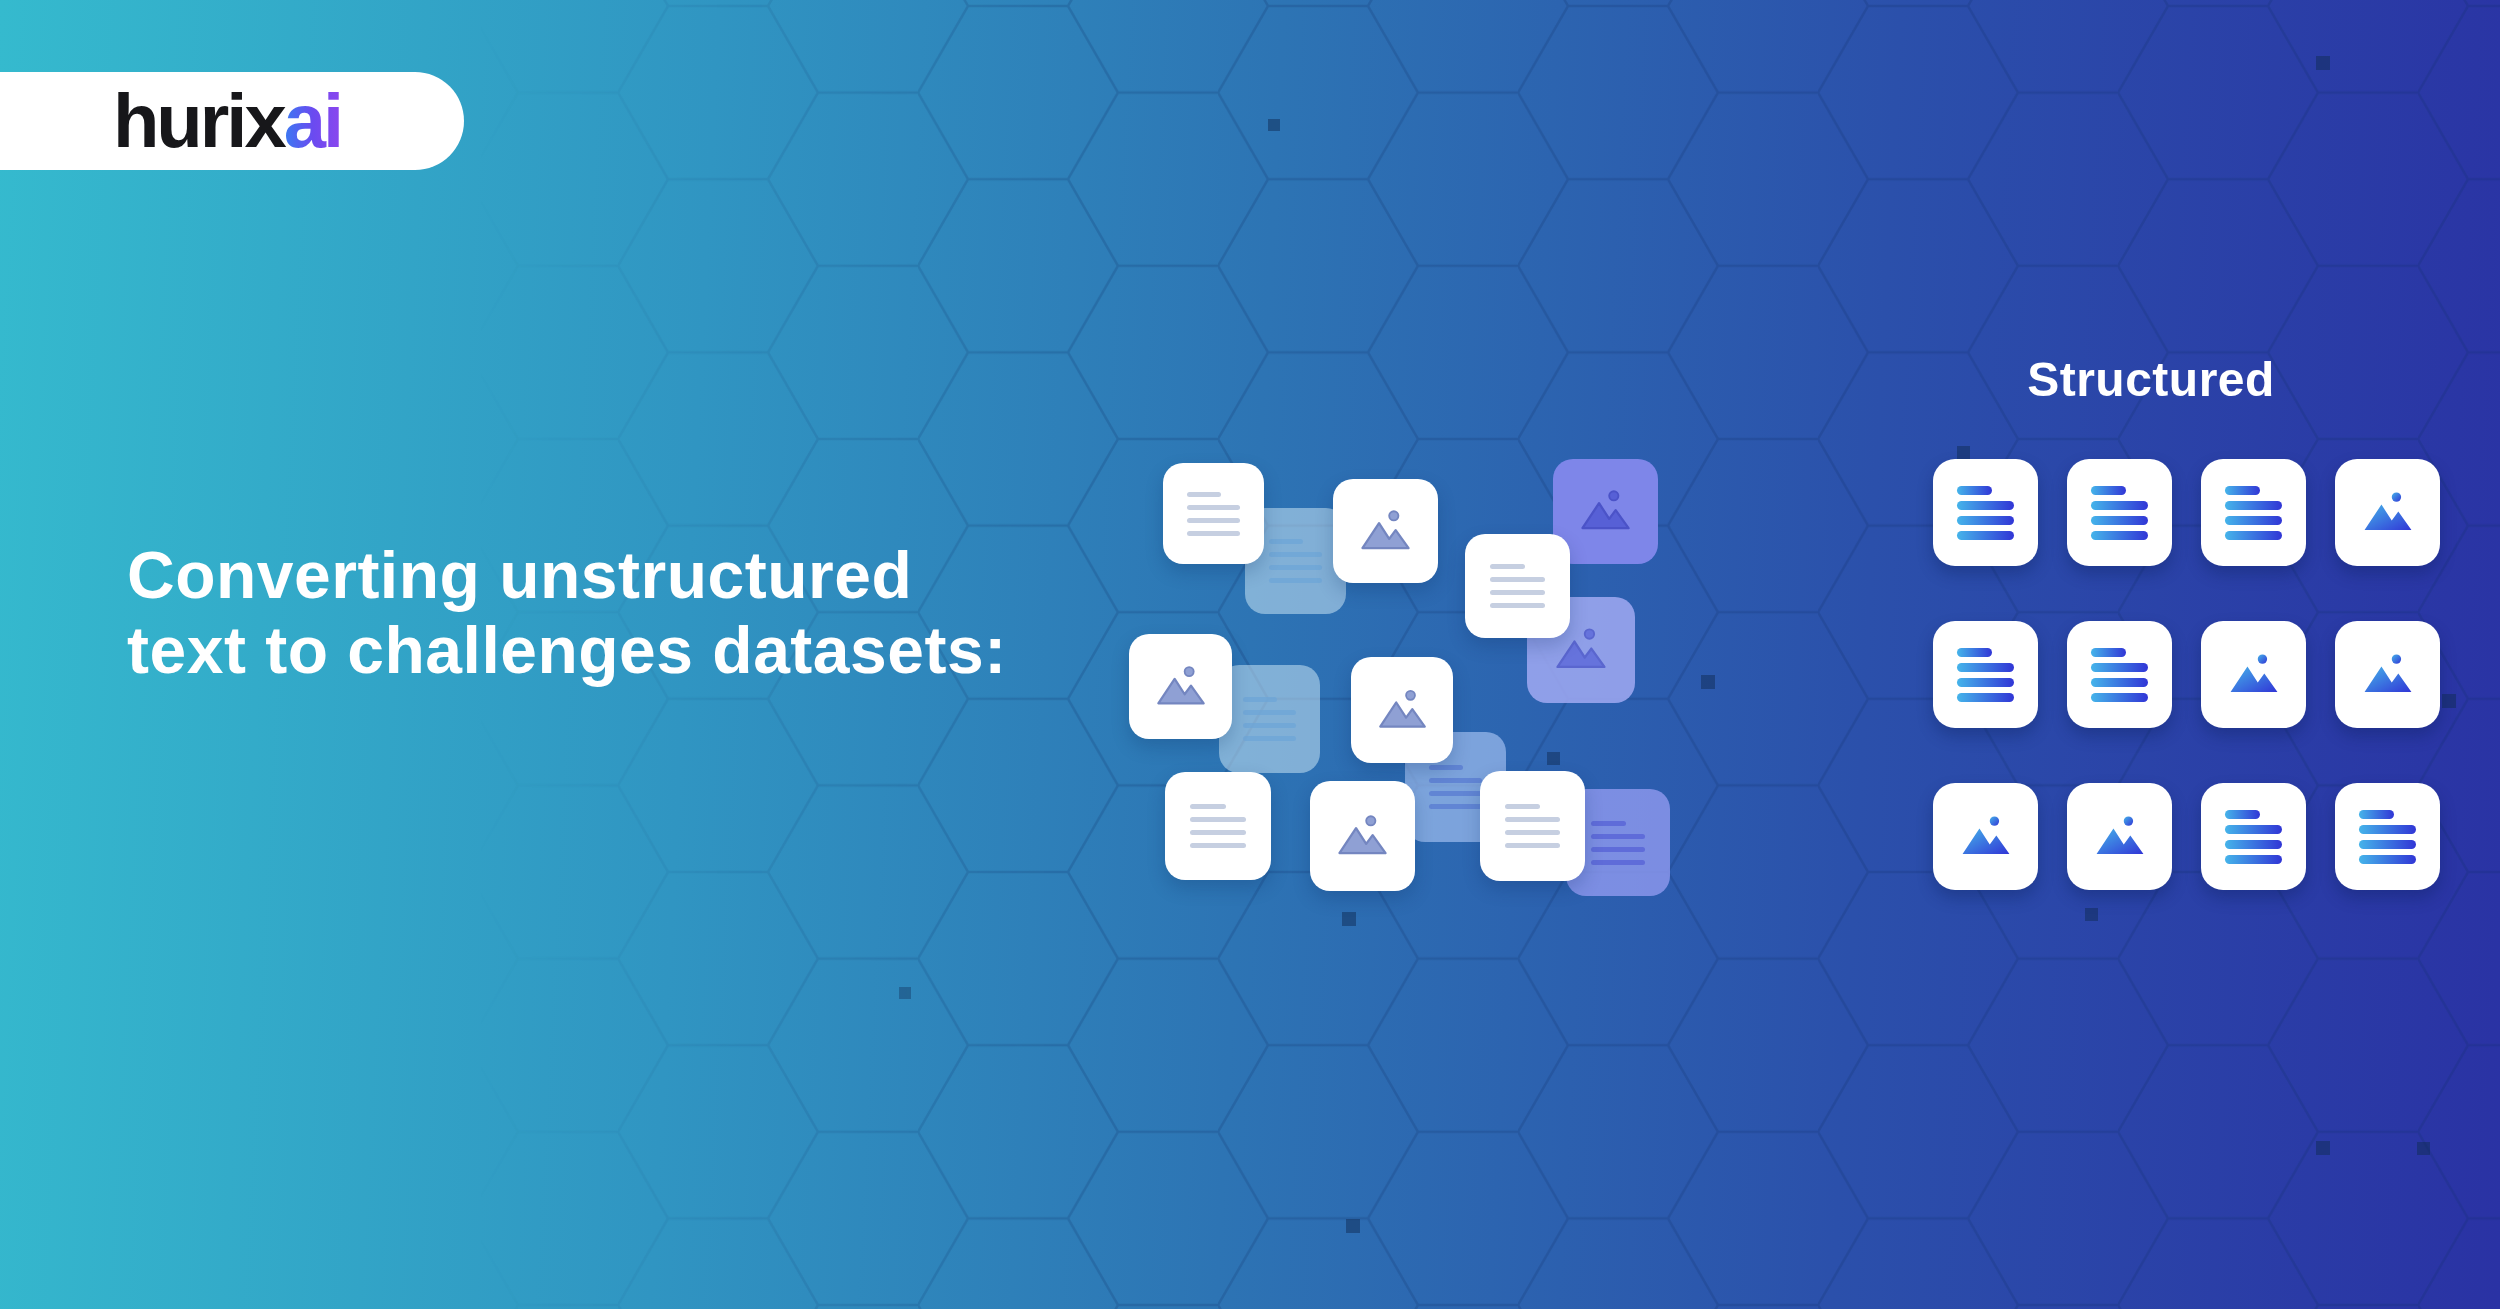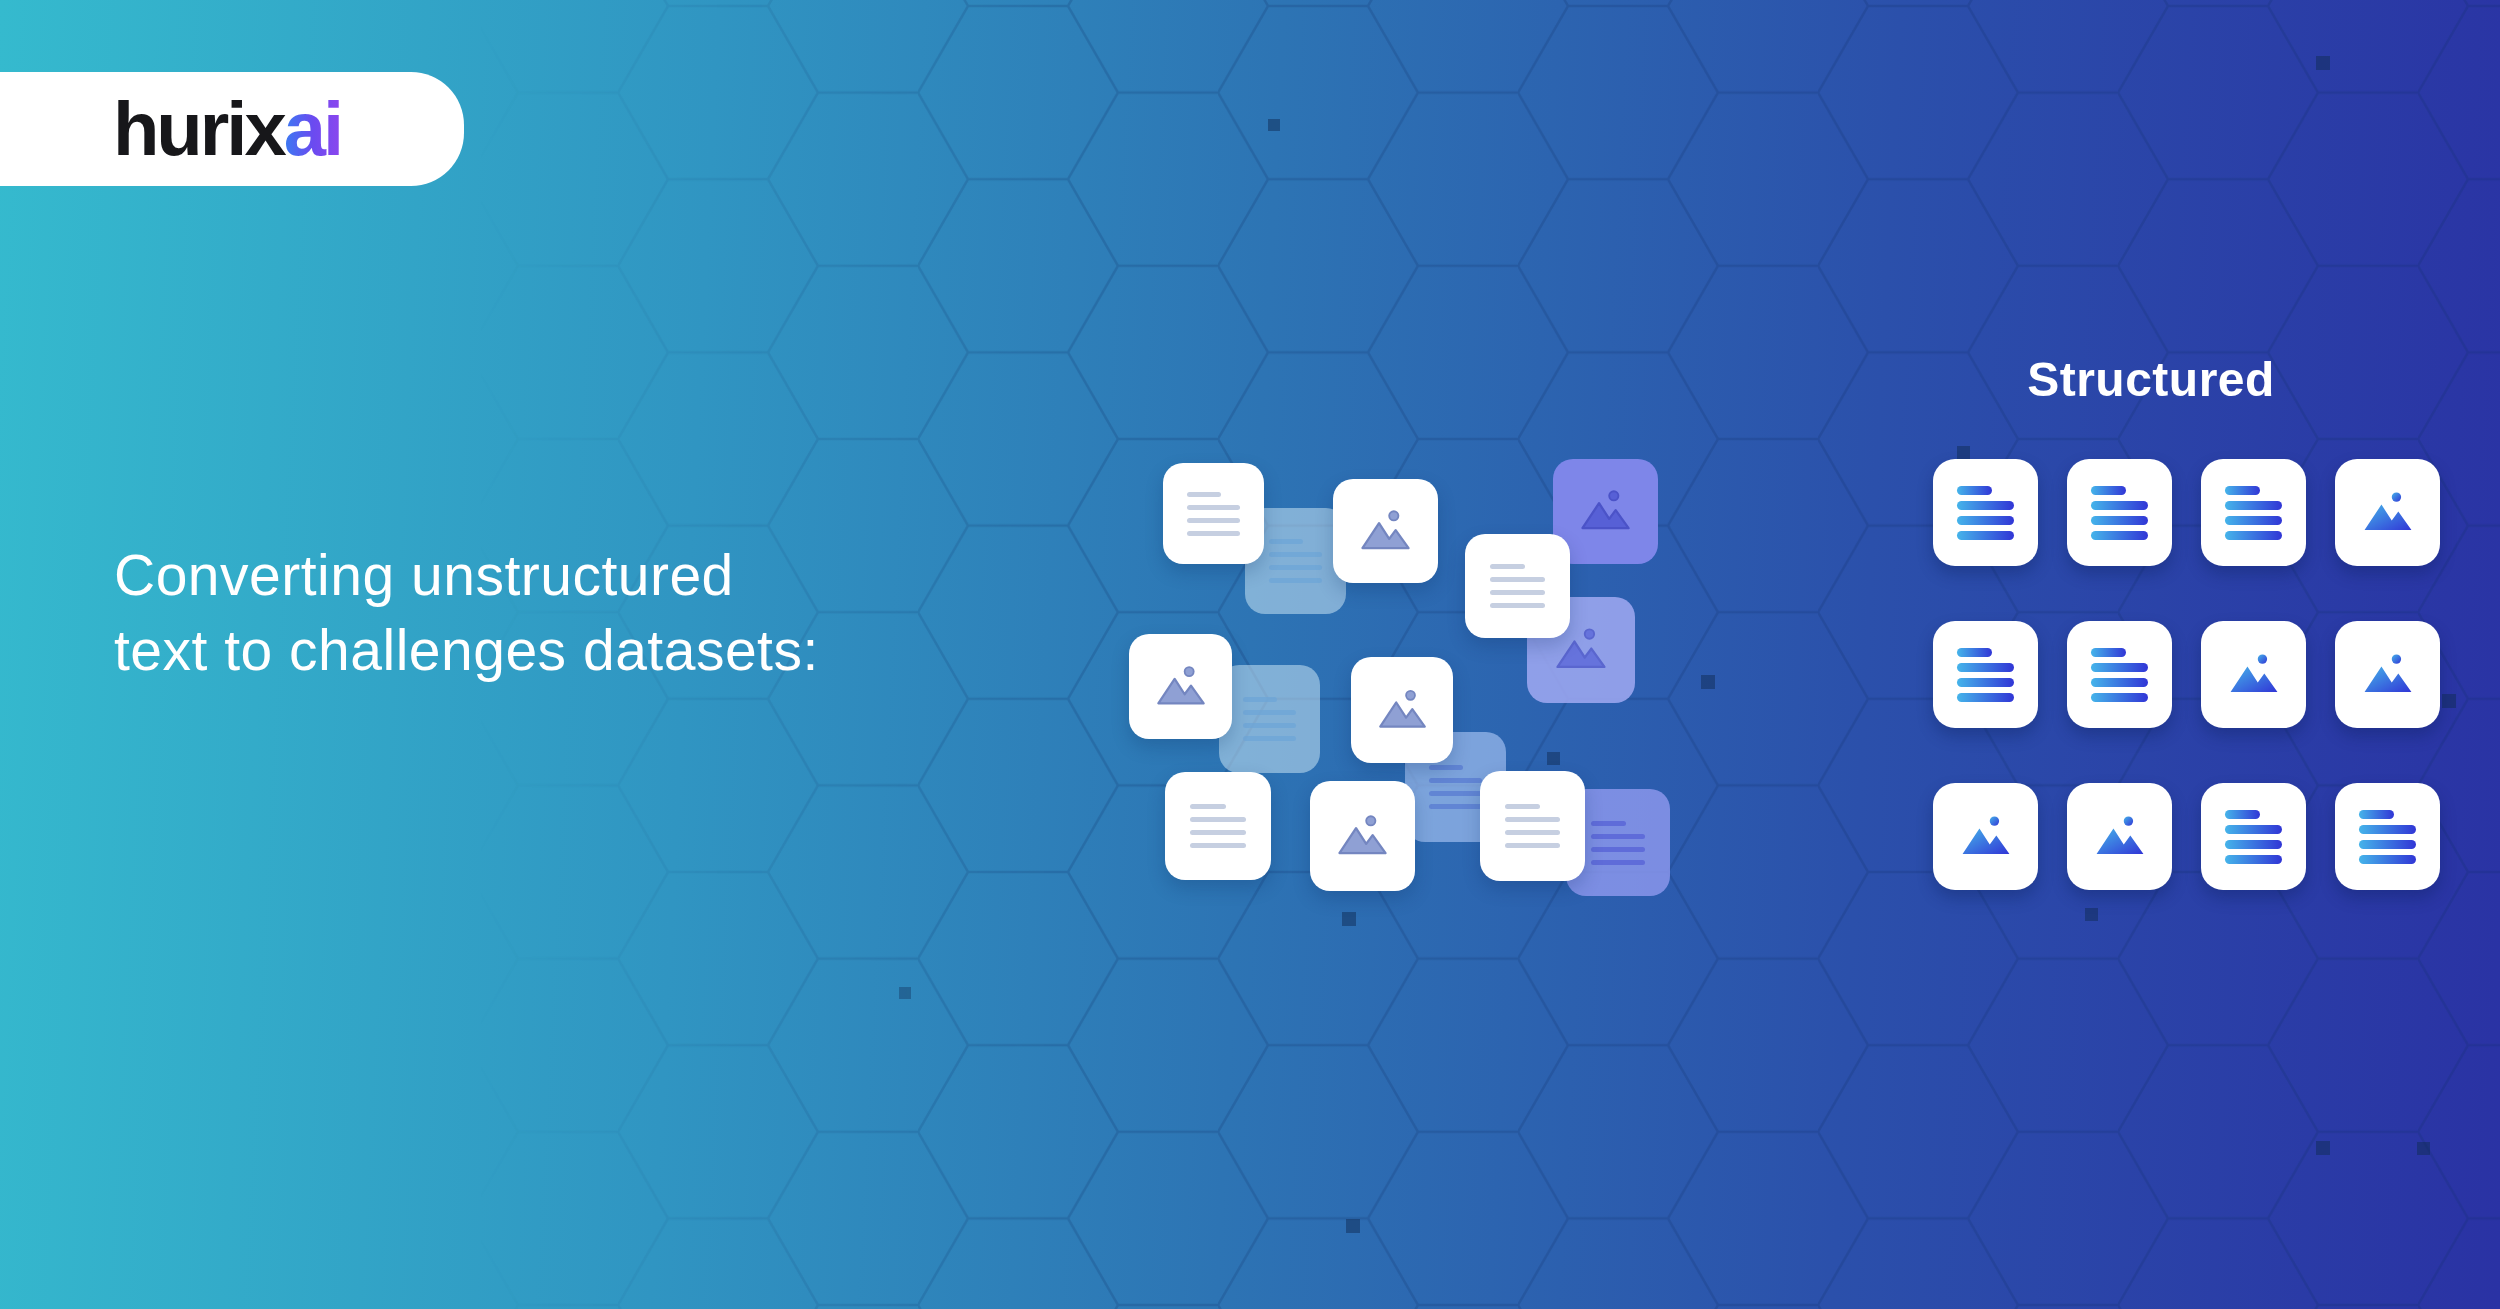--- a/index.html
+++ b/index.html
@@ -11,37 +11,37 @@
     background:linear-gradient(93deg,#35bace 0%,#3095c2 28%,#2d74b4 50%,#2b50ab 74%,#2a32a4 100%);
   }
   
   #hexlayer{
     position:absolute;left:0;top:0;width:2500px;height:1309px;
     -webkit-mask-image:linear-gradient(to right,transparent 0%,transparent 19%,#000 42%);
     mask-image:linear-gradient(to right,transparent 0%,transparent 19%,#000 42%);
   }
   
   .logo-pill{
-    position:absolute;left:0;top:72px;width:464px;height:114px;
+    position:absolute;left:0;top:72px;width:464px;height:98px;
     background:#ffffff;border-radius:0 53px 53px 0;
     display:flex;align-items:center;justify-content:center;
     padding-right:10px;box-sizing:border-box;
   }
   .logo-text{
     font-size:76px;font-weight:bold;letter-spacing:-3px;line-height:1;
     color:#17171a;white-space:nowrap;
   }
   .logo-accent{
     background:linear-gradient(90deg,#3a7bf2,#6a4bf0,#8b46ee);
     -webkit-background-clip:text;background-clip:text;color:transparent;
   }
   
   .headline{
-    position:absolute;left:114px;top:538px;width:1000px;
-    color:#ffffff;font-size:57px;font-weight:normal;line-height:75px;letter-spacing:.5px;
+    position:absolute;left:127px;top:538px;width:1000px;
+    color:#ffffff;font-size:66px;font-weight:bold;line-height:75px;letter-spacing:.5px;
   }
   
   .section-label{
     position:absolute;color:#ffffff;font-size:48px;font-weight:bold;
     width:600px;text-align:center;letter-spacing:.5px;
   }
   #label-unstructured{left:1095px;top:322px;}
   #label-structured{left:1851px;top:330px;margin-top:22px;}
   
   .card{

